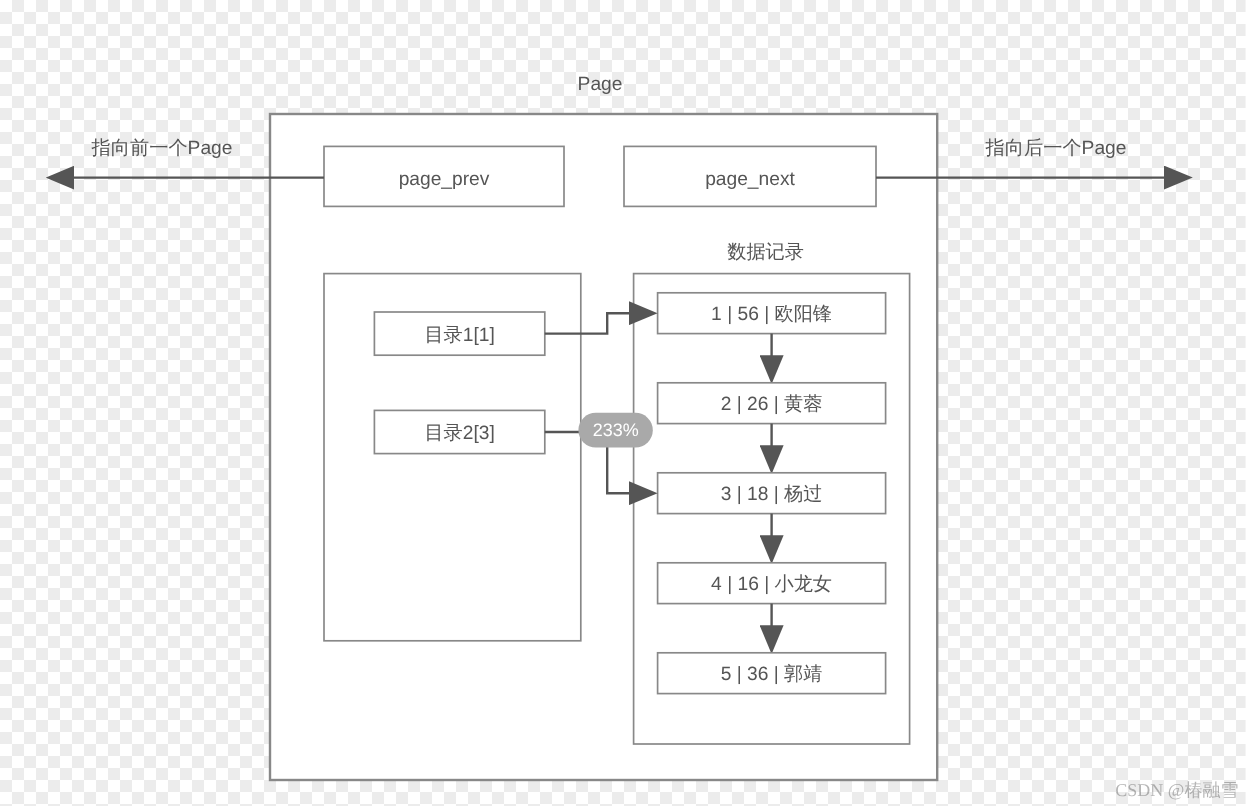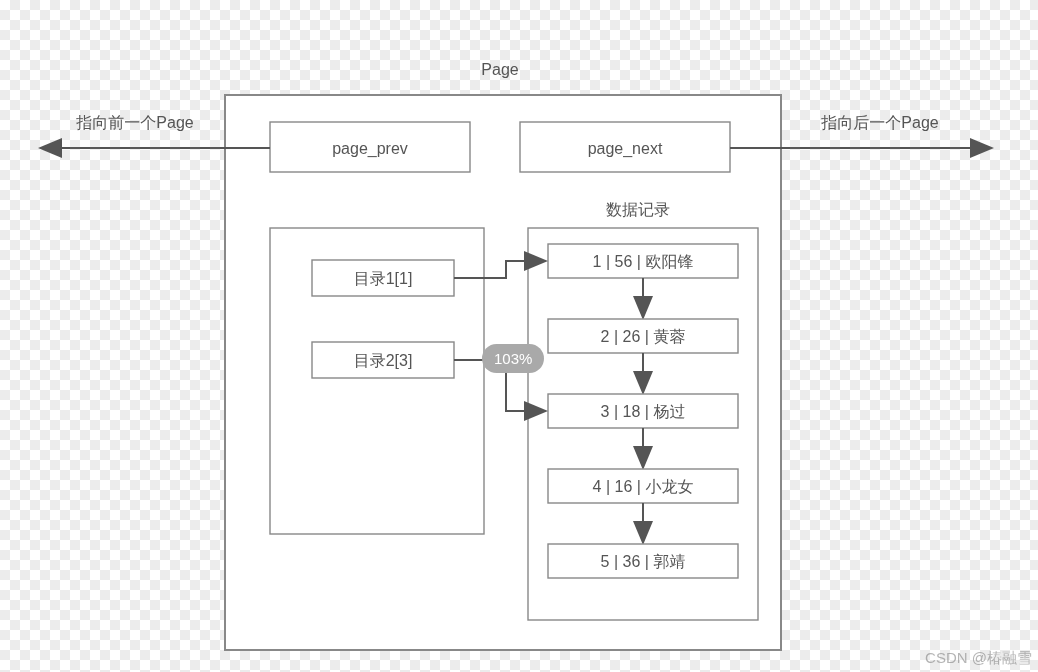--- a/index.html
+++ b/index.html
@@ -26,21 +26,21 @@
   text { font-size: 16px; fill: #555; }
   .box { fill: #fff; stroke: #888; stroke-width: 1.4; }
   .big-box { fill: #fff; stroke: #888; stroke-width: 2; }
   .arrow { stroke: #555; stroke-width: 2; fill: none; }
   .watermark {
     position: absolute;
     right: 6px;
     bottom: 4px;
     font-size: 15px;
     color: rgba(120,120,120,0.55);
-    font-family: Liberation Sans, sans-serif;
+    font-family: Liberation Serif, serif;
   }
   .zoom-badge {
     position: absolute;
     left: 482px;
     top: 344px;
     background: #a9a9a9;
     color: #fff;
     font-size: 15px;
     padding: 6px 12px;
     border-radius: 16px;
@@ -111,14 +111,14 @@
 
   <g>
     <rect x="548" y="544" width="190" height="34" class="box"></rect>
     <text x="643" y="567" text-anchor="middle">5 | 36 | 郭靖</text>
   </g>
 
   <path d="M454 278 L506 278 L506 261 L544 261" class="arrow" marker-end="url(#arrowhead)"></path>
   <path d="M454 360 L506 360 L506 411 L544 411" class="arrow" marker-end="url(#arrowhead)"></path>
 </svg>
 
-<div class="zoom-badge">103%</div>
+<div class="zoom-badge">233%</div>
 <div class="watermark">CSDN @椿融雪</div>
 
 </body></html>

